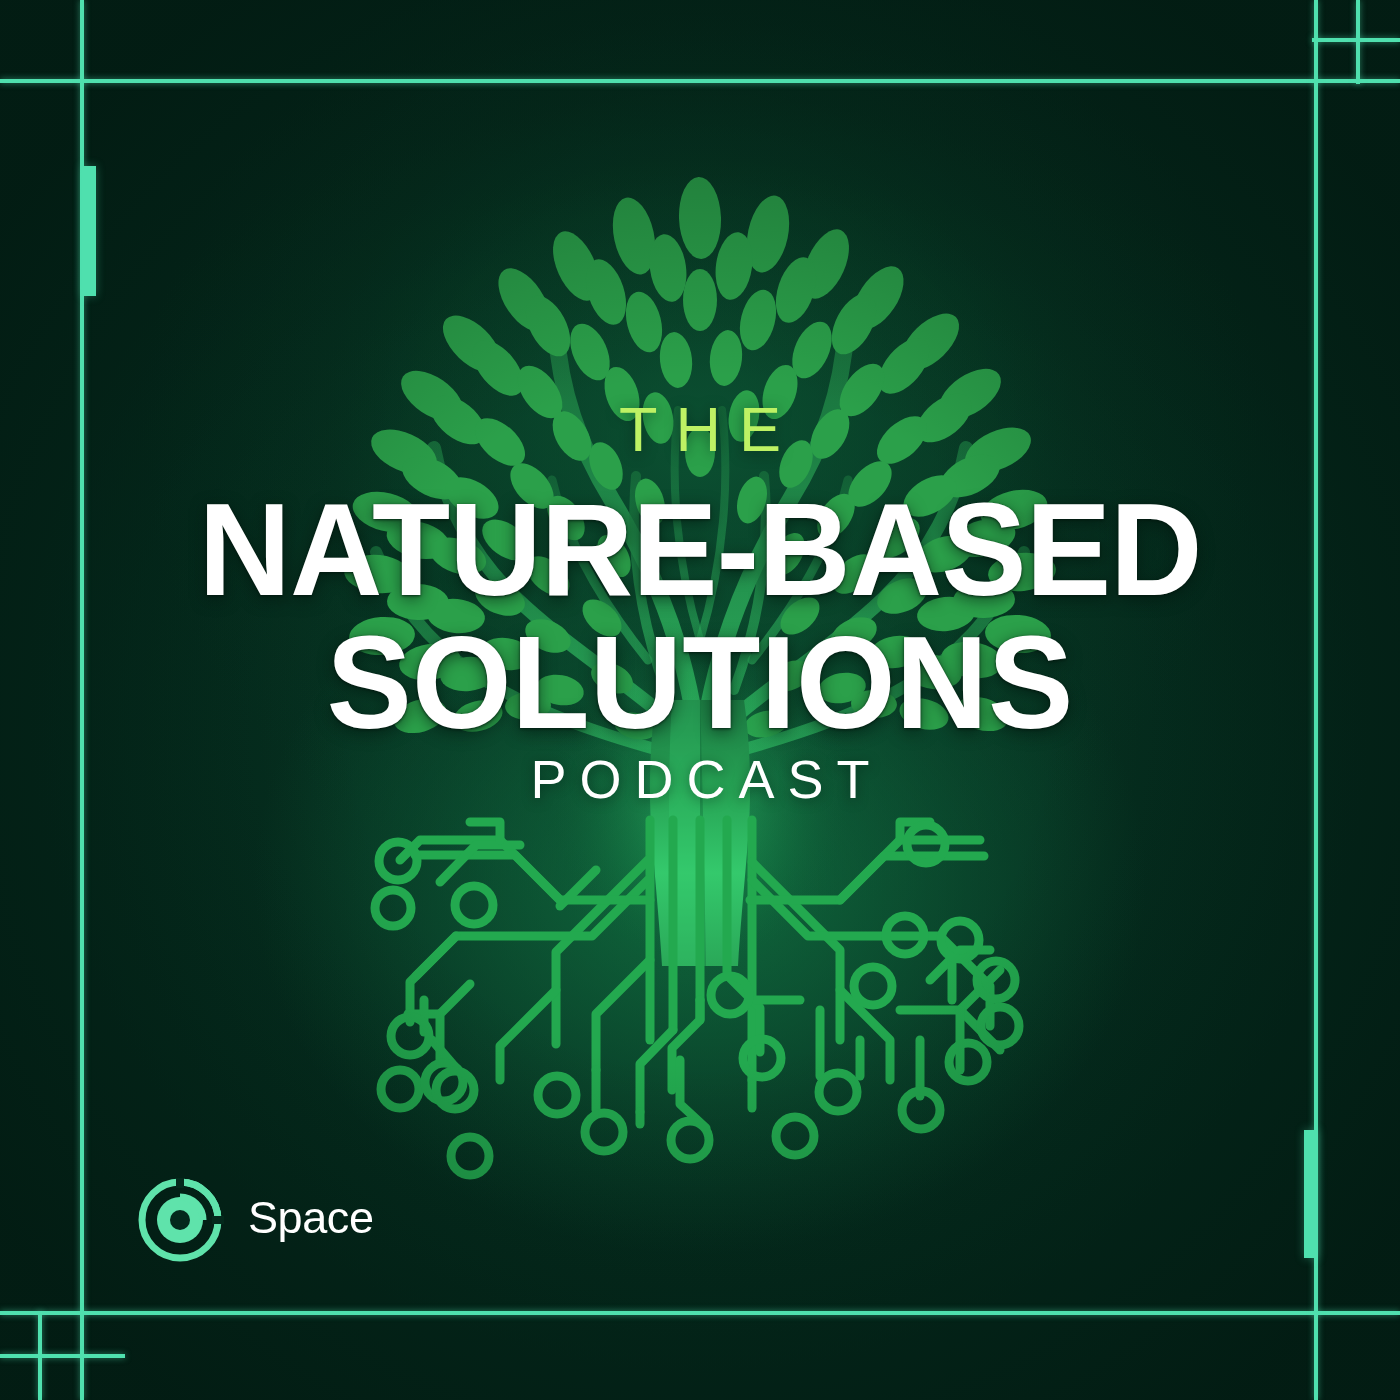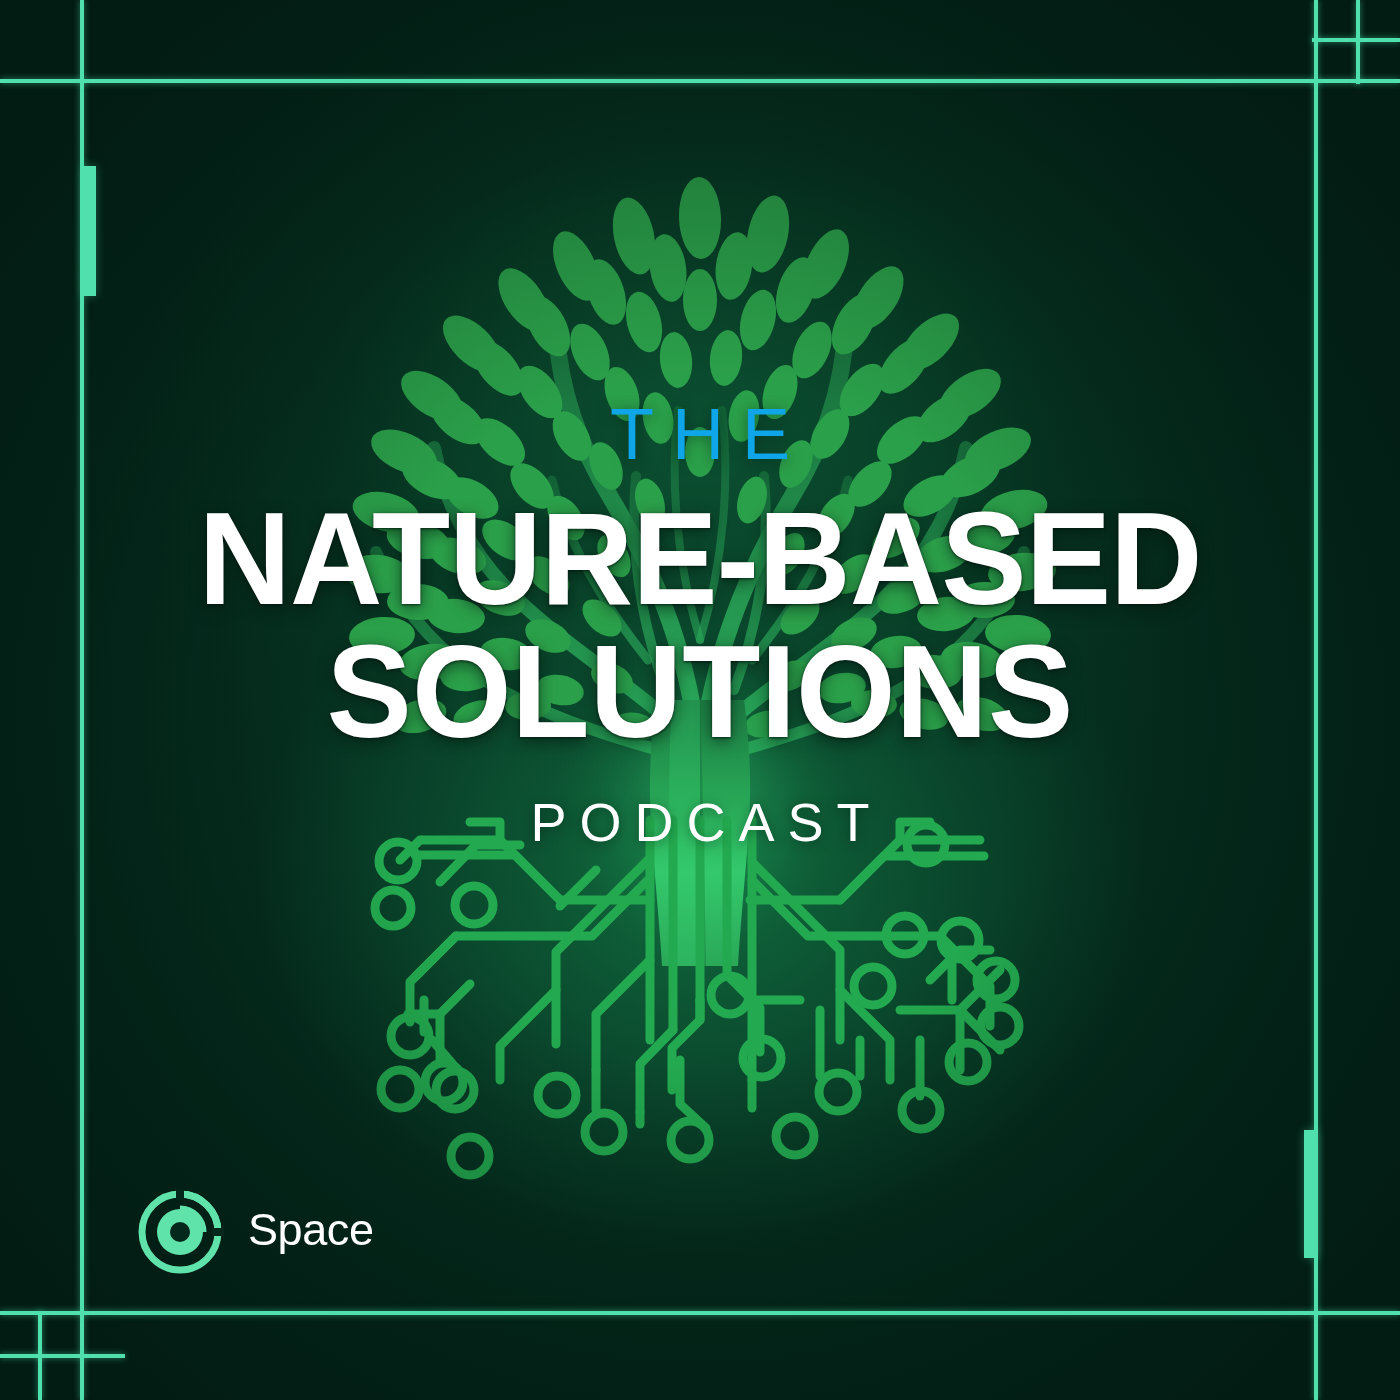--- a/index.html
+++ b/index.html
@@ -58,22 +58,22 @@
 
   
   .title-block {
     position: absolute;
     left: 0;
     top: 398px;
     width: 1400px;
     text-align: center;
   }
   .t-the {
-    color: #0ea5e9;
-    font-size: 72px;
+    color: #bef264;
+    font-size: 63px;
     font-weight: 300;
     letter-spacing: 18px;
     line-height: 1;
     text-indent: 18px;
     text-shadow: 0 2px 14px rgba(2,26,17,0.55);
   }
   .t-line1, .t-line2 {
     color: #ffffff;
     font-weight: 700;
     line-height: 0.98;
@@ -89,33 +89,31 @@
     font-size: 132px;
     letter-spacing: 0px;
     margin-top: 4px;
   }
   .t-podcast {
     color: #ffffff;
     font-size: 54px;
     font-weight: 300;
     letter-spacing: 13px;
     text-indent: 13px;
-    margin-top: 34px;
     text-shadow: 0 2px 12px rgba(2,26,17,0.5);
   }
 
   
   .brand {
     position: absolute;
     left: 136px;
     top: 1172px;
     display: flex;
     align-items: center;
     gap: 20px;
-    margin-top: 12px;
   }
   .brand-mark { width: 92px; height: 92px; flex: none; }
   .brand-text {
     color: #ffffff;
     font-size: 45px;
     font-weight: 500;
     line-height: 1.06;
     letter-spacing: -0.4px;
   }
   .brand-text div { white-space: nowrap; }

